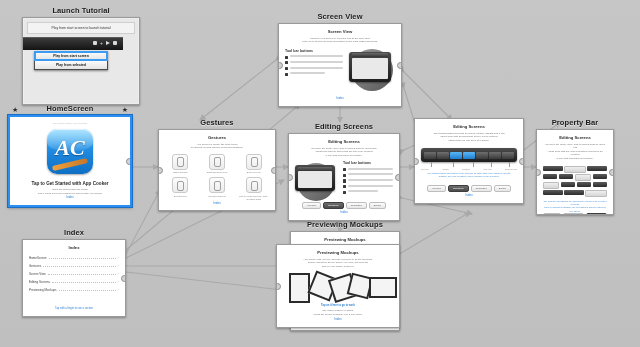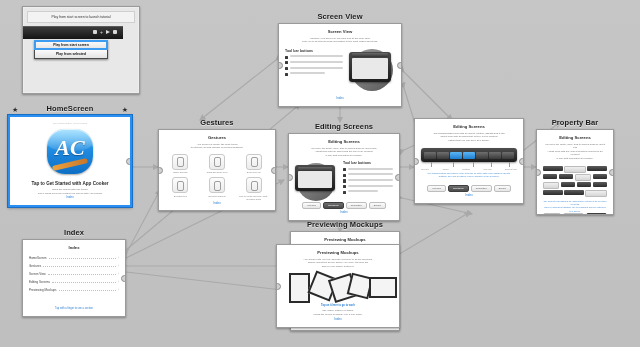--- a/index.html
+++ b/index.html
@@ -63,21 +63,21 @@
     border-top:2.5px solid transparent;border-bottom:2.5px solid transparent;border-radius:0;}
   .tb-ic.plus{background:none;color:#dcdcdc;font-size:5px;line-height:4px;width:auto;}
   .lt-menu{position:absolute;left:11px;top:33px;width:72px;
     background:#f2f2f2;border:1px solid #4a4a4a;box-shadow:0 1px 2px rgba(0,0,0,.45);}
   .lt-item{font-size:3.4px;font-weight:bold;text-align:center;color:#111;padding:2px 0;
     background:linear-gradient(180deg,#fbfbfb,#e4e4e4);}
   .lt-item.hl{outline:2px solid #3d9bf0;outline-offset:-1px;position:relative;z-index:2;}
   .lt-item + .lt-item{border-top:1px solid #8f8f8f;}
 
   
-  .hs-icon{width:46px;height:46px;margin:0 auto;border-radius:18px;
+  .hs-icon{width:46px;height:46px;margin:0 auto;border-radius:10px;
     background:linear-gradient(180deg,#4fc3ff 0%,#1f8ae0 48%,#0e6fc4 100%);
     box-shadow:inset 0 1px 0 rgba(255,255,255,.6),0 1px 2px rgba(0,0,0,.35);
     position:relative;overflow:hidden;}
   .hs-icon .gloss{position:absolute;left:0;top:0;right:0;height:48%;
     background:linear-gradient(180deg,rgba(255,255,255,.55),rgba(255,255,255,.08));
     border-radius:10px 10px 40% 40%;}
   .hs-icon .ac{position:absolute;left:0;right:0;top:7px;text-align:center;
     font-family:"Liberation Serif",serif;font-style:italic;font-weight:bold;
     font-size:22px;color:#ffffff;line-height:24px;text-shadow:0 1px 1px rgba(0,0,0,.35);}
   .hs-icon .spoon{position:absolute;left:5px;bottom:7px;width:36px;height:5px;
@@ -173,20 +173,23 @@
       <line x1="404" y1="88" x2="420" y2="140"></line>
 
       <line x1="404" y1="150" x2="470" y2="120"></line>
       <line x1="402" y1="198" x2="472" y2="214"></line>
       <line x1="524" y1="150" x2="560" y2="122"></line>
       <line x1="396" y1="256" x2="470" y2="212"></line>
     </g>
   </svg>
 
   <div class="node" id="n-launch" style="left:22px;top:6px;width:118px;">
+    <div class="title-row">
+      <div class="node-title">Launch Tutorial</div>
+    </div>
     <div class="card" style="height:88px;">
       <div class="lt-strip">
         <span>Play from start screen to launch tutorial</span>
       </div>
       <div class="lt-toolbar">
         <div class="tb-icons">
           <div class="tb-ic"></div>
           <div class="tb-ic plus">+</div>
           <div class="tb-ic play"></div>
           <div class="tb-ic"></div>

